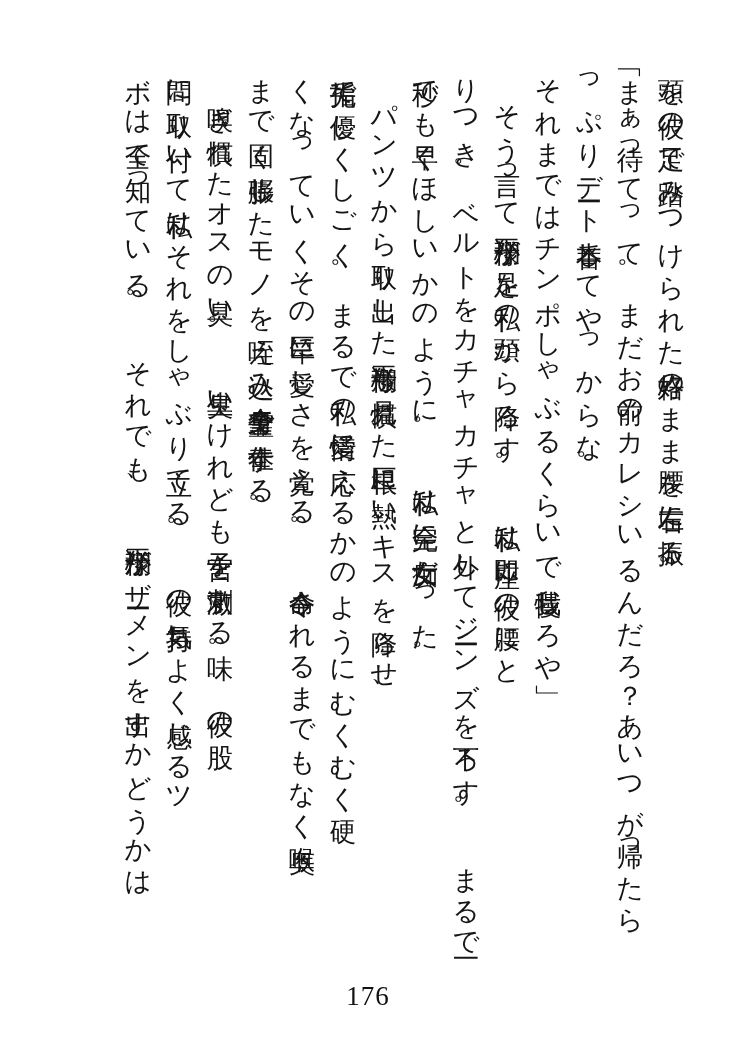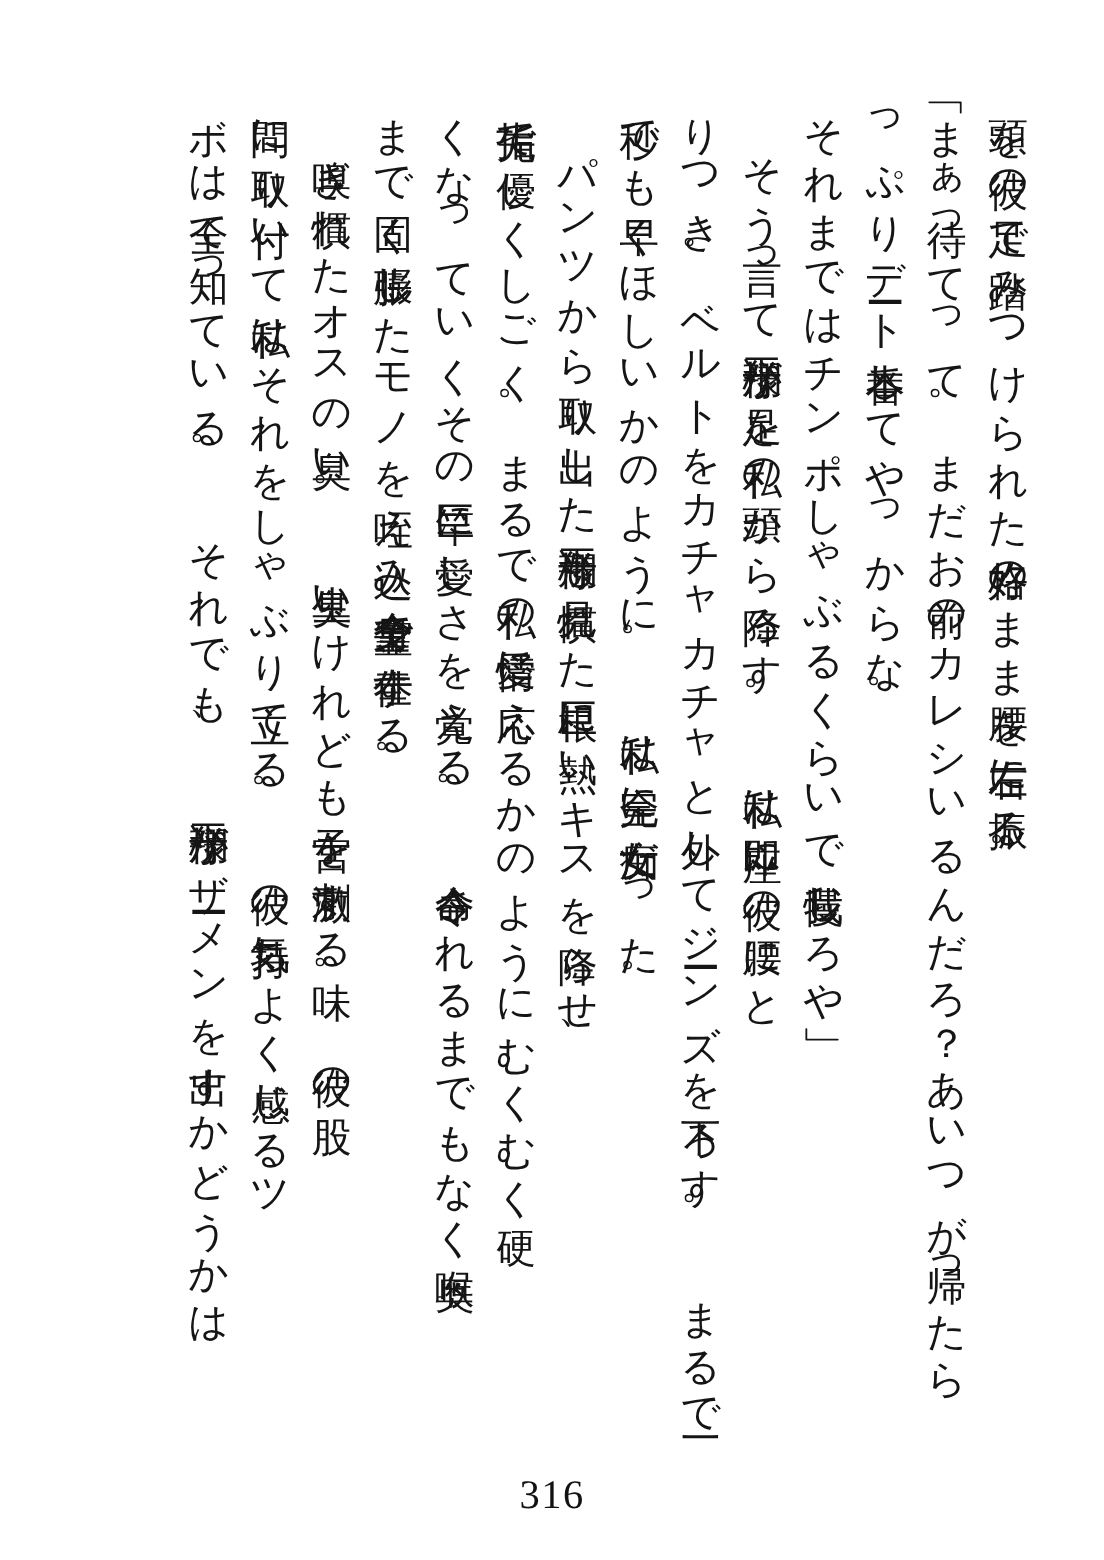--- a/index.html
+++ b/index.html
@@ -81,15 +81,15 @@
     <div class="vline">秒でも早くほしいかのように。　私は完全に痴女だった。</div>
     <div class="vline indent">パンツから取り出した翔平様も見慣れた巨根に熱いキスを降らせ、</div>
     <div class="vline">指先で優しくしごく。まるで私の愛情に応えるかのようにむくむく硬</div>
     <div class="vline">くなっていくその巨竿に愛しさを覚える。　命令されるまでもなく喉奥</div>
     <div class="vline">まで固く膨張したモノを咥え込み全身全霊で奉仕する。</div>
     <div class="vline indent">嗅ぎ慣れたオスの臭い。　生臭いけれども子宮を刺激する味。　彼の股</div>
     <div class="vline">間に取り付いて私はそれをしゃぶり立てる。　彼の気持ちよく感じるツ</div>
     <div class="vline">ボは全て知っている。　それでも、　翔平様がザーメンを出すかどうかは</div>
   </div>
 
-  <div class="page-number">316</div>
+  <div class="page-number">176</div>
 
 </div>
 
 </body></html>

